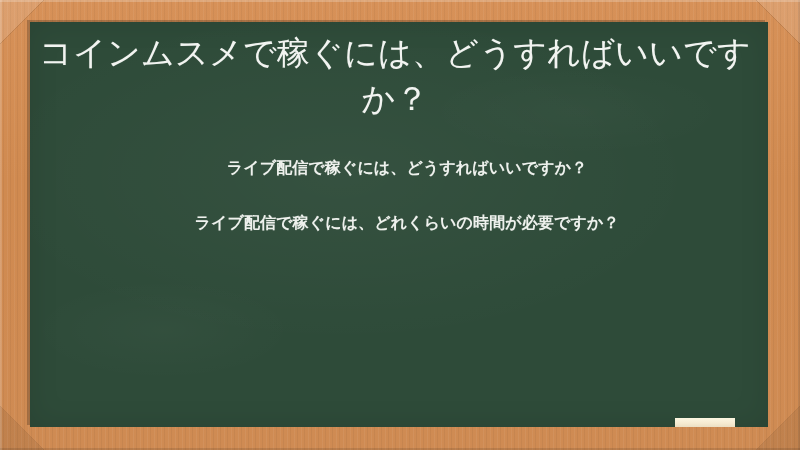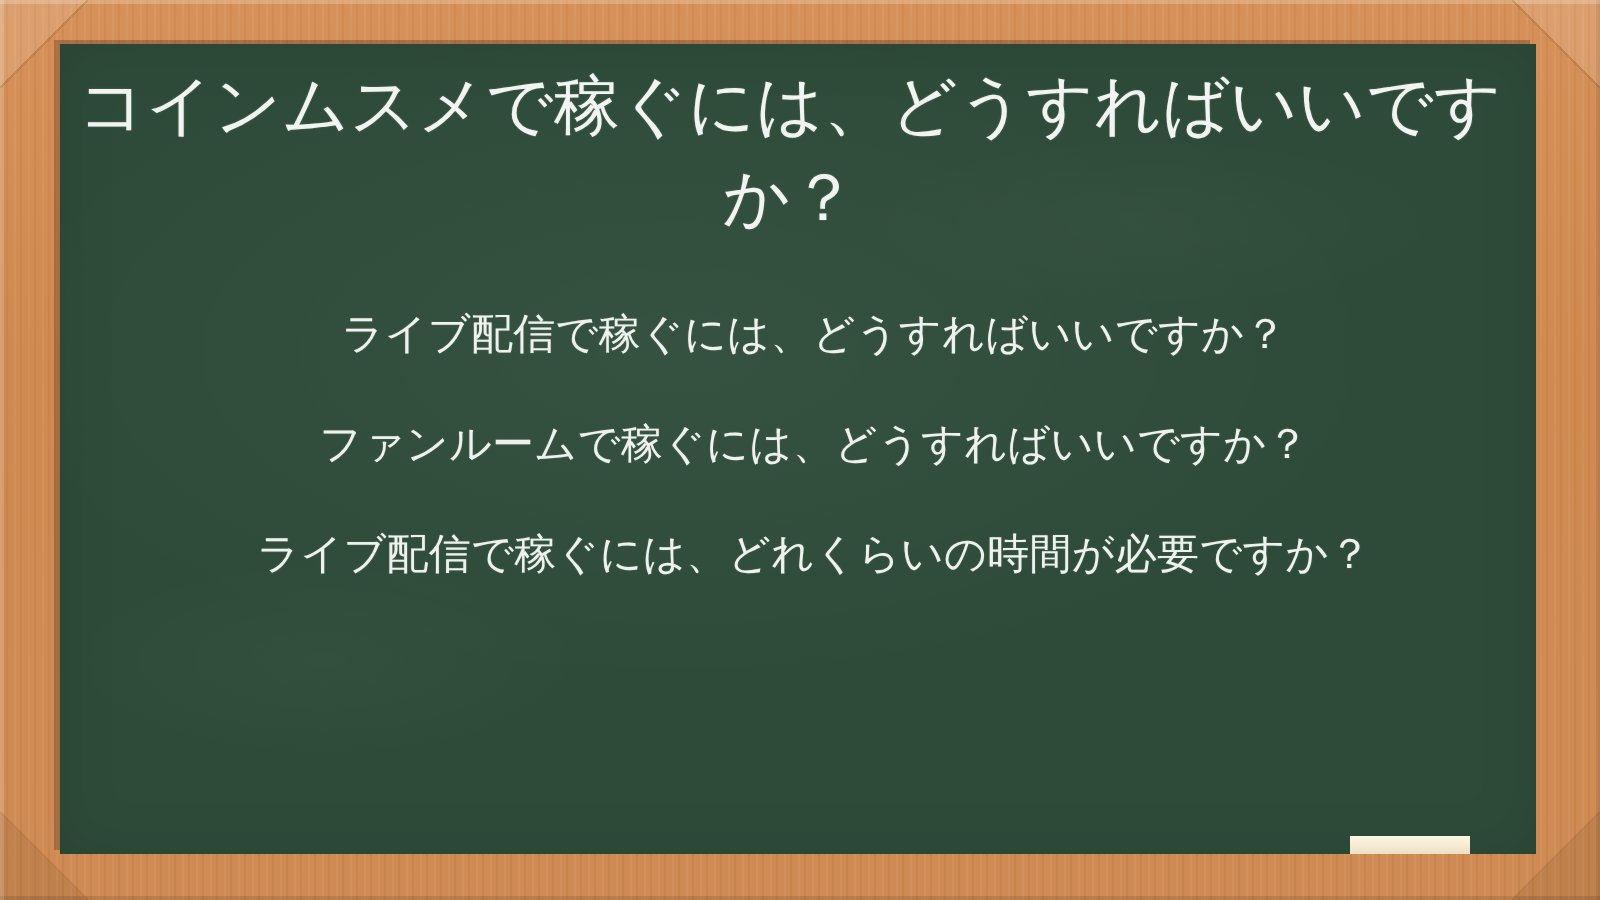--- a/index.html
+++ b/index.html
@@ -111,23 +111,23 @@
     position: absolute;
     left: 32px;
     top: 128px;
     width: 690px;
     margin: 0;
     padding: 0;
     list-style: none;
   }
   .board-list-item {
     color: #eef1ed;
-    font-size: 21px;
+    font-size: 16px;
     line-height: 36px;
-    font-weight: 400;
+    font-weight: 700;
     letter-spacing: 0.1px;
     margin: 0 0 19px 0;
     text-shadow: 0 0 1px rgba(255,255,255,0.18);
   }
   .board-list-item:last-child { margin-bottom: 0; }
 
   
   .chalk-stick {
     position: absolute;
     left: 645px;
@@ -150,20 +150,19 @@
   <div class="miter br"></div>
 
   <div class="board">
 
     <div class="board-smudge"></div>
 
     <div class="board-title">コインムスメで稼ぐには、どうすればいいですか？</div>
 
     <ul class="board-list">
       <li class="board-list-item">ライブ配信で稼ぐには、どうすればいいですか？</li>
-      <li class="board-list-item">ファンルームで稼ぐには、どうすればいいですか？</li>
       <li class="board-list-item">ライブ配信で稼ぐには、どれくらいの時間が必要ですか？</li>
     </ul>
 
     <div class="chalk-stick"></div>
 
   </div>
 </div>
 
 </body></html>

